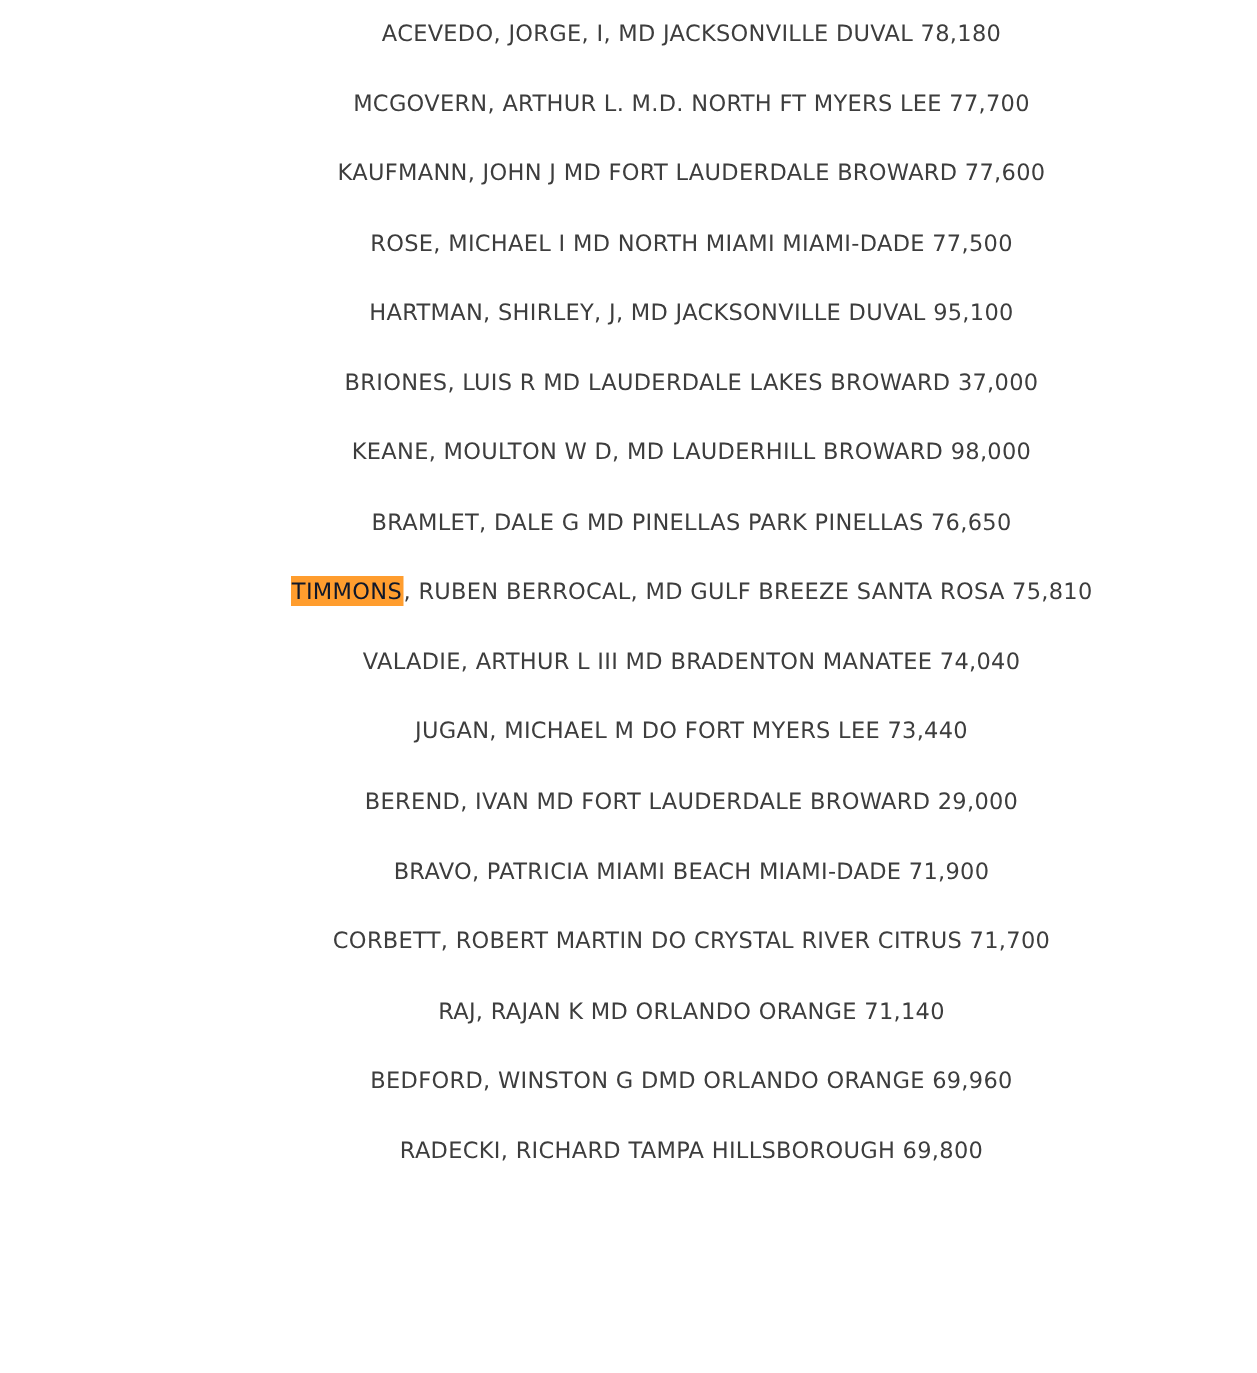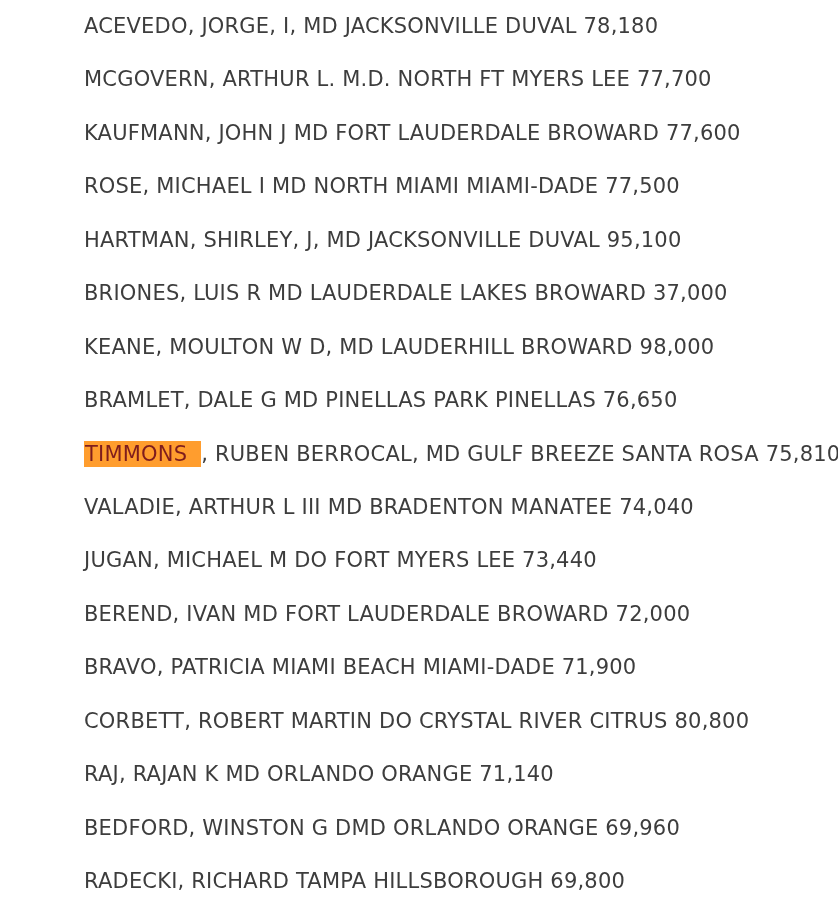--- a/index.html
+++ b/index.html
@@ -11,47 +11,48 @@
     width: 838px;
     height: 915px;
     font-family: "DejaVu Sans", sans-serif;
     color: #3f3f3f;
     overflow: hidden;
   }
   #doc-list {
     padding: 14px 0 0 84px;
   }
   .entry {
-    font-size: 21px;
+    font-size: 15px;
     line-height: 1.15;
     letter-spacing: 0.2px;
     color: #3d3d3d;
     margin: 0 0 29.3px 0;
     white-space: nowrap;
+    text-align: center;
   }
   .entry .hl {
     background: #ff9d2e;
-    color: #7f1d1d;
-    padding: 1px 14px 1px 1px;
+    color: #0f172a;
+    padding: 1px 1px 1px 1px;
   }
 </style>
 </head>
 <body>
 
 <div id="doc-list">
     <div class="entry"><span>ACEVEDO, JORGE, I, MD JACKSONVILLE DUVAL 78,180</span></div>
     <div class="entry"><span>MCGOVERN, ARTHUR L. M.D. NORTH FT MYERS LEE 77,700</span></div>
     <div class="entry"><span>KAUFMANN, JOHN J MD FORT LAUDERDALE BROWARD 77,600</span></div>
     <div class="entry"><span>ROSE, MICHAEL I MD NORTH MIAMI MIAMI-DADE 77,500</span></div>
     <div class="entry"><span>HARTMAN, SHIRLEY, J, MD JACKSONVILLE DUVAL 95,100</span></div>
     <div class="entry"><span>BRIONES, LUIS R MD LAUDERDALE LAKES BROWARD 37,000</span></div>
     <div class="entry"><span>KEANE, MOULTON W D, MD LAUDERHILL BROWARD 98,000</span></div>
     <div class="entry"><span>BRAMLET, DALE G MD PINELLAS PARK PINELLAS 76,650</span></div>
     <div class="entry"><span class="hl">TIMMONS</span><span>, RUBEN BERROCAL, MD GULF BREEZE SANTA ROSA 75,810</span></div>
     <div class="entry"><span>VALADIE, ARTHUR L III MD BRADENTON MANATEE 74,040</span></div>
     <div class="entry"><span>JUGAN, MICHAEL M DO FORT MYERS LEE 73,440</span></div>
-    <div class="entry"><span>BEREND, IVAN MD FORT LAUDERDALE BROWARD 72,000</span></div>
+    <div class="entry"><span>BEREND, IVAN MD FORT LAUDERDALE BROWARD 29,000</span></div>
     <div class="entry"><span>BRAVO, PATRICIA MIAMI BEACH MIAMI-DADE 71,900</span></div>
-    <div class="entry"><span>CORBETT, ROBERT MARTIN DO CRYSTAL RIVER CITRUS 80,800</span></div>
+    <div class="entry"><span>CORBETT, ROBERT MARTIN DO CRYSTAL RIVER CITRUS 71,700</span></div>
     <div class="entry"><span>RAJ, RAJAN K MD ORLANDO ORANGE 71,140</span></div>
     <div class="entry"><span>BEDFORD, WINSTON G DMD ORLANDO ORANGE 69,960</span></div>
     <div class="entry"><span>RADECKI, RICHARD TAMPA HILLSBOROUGH 69,800</span></div>
   </div>
 
 </body></html>

